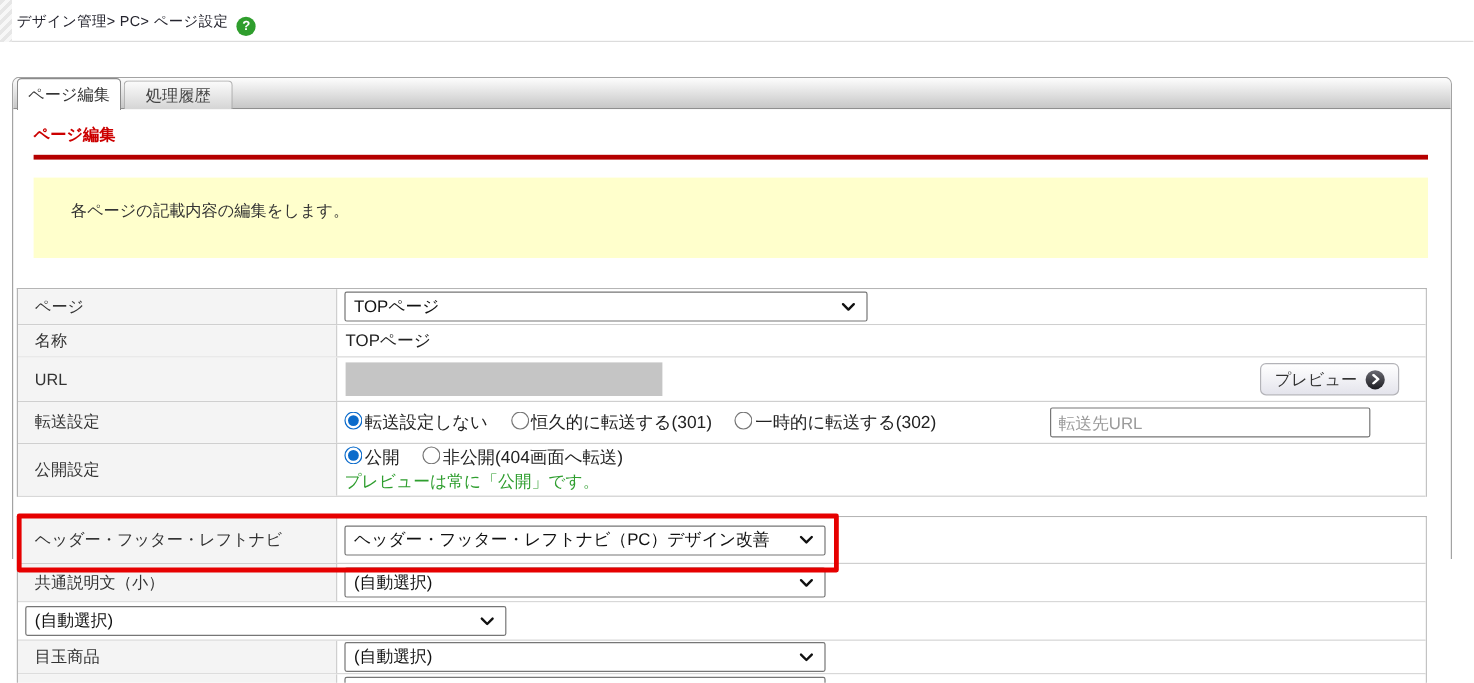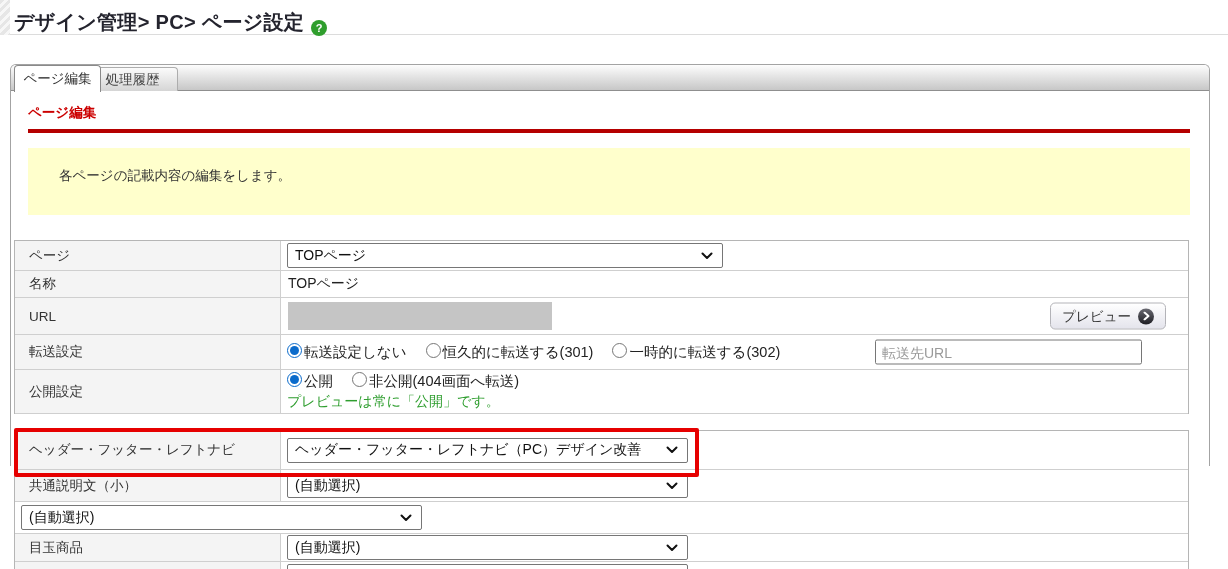--- a/index.html
+++ b/index.html
@@ -6,36 +6,36 @@
   html,body { width:1228px; height:569px; overflow:hidden; background:#fff;
               font-family:"Liberation Sans", sans-serif; }
   body { position:relative; }
 
   
   .hatch { position:absolute; left:0; top:0; width:10px; height:35px;
            background:repeating-linear-gradient(135deg,#e6e6e6 0 3px,#f7f7f7 3px 6px); }
 
   
   .page-header { height:35px; padding:9px 0 0 14px; border-bottom:1px solid #dcdcdc; }
-  .page-title { display:inline-block; font-size:20px; font-weight:bold; color:#24242e; letter-spacing:.3px; }
+  .page-title { display:inline-block; font-size:12px; font-weight:normal; color:#24242e; letter-spacing:.3px; }
   .help-icon { display:inline-block; width:16px; height:16px; margin-left:7px; vertical-align:-3px;
                border-radius:50%; background:#2f9e2d; color:#fff; font-size:11px; font-weight:bold;
                text-align:center; line-height:16px; }
   .help-icon::after { content:"?"; }
 
   
   .container { position:absolute; left:10px; top:64px; width:1200px; height:402px;
                border:1px solid #a3a3a3; border-bottom:none; border-radius:6px 6px 0 0; background:#fff; }
   .tabstrip { position:relative; height:26px; border-radius:5px 5px 0 0;
               background:linear-gradient(#fdfdfd,#c7c7c7); border-bottom:1px solid #8f8f8f; }
   .tab { position:absolute; display:flex; align-items:center; justify-content:center;
          font-size:13.5px; color:#333; border-radius:4px 4px 0 0; cursor:default; }
   .tab.active { left:3px; top:0; width:87px; height:27px; background:#fff;
                 border:1px solid #8a8a8a; border-bottom:none; z-index:2; }
-  .tab.inactive { left:76px; top:2px; width:91px; height:24px;
+  .tab.inactive { left:92px; top:2px; width:91px; height:24px;
                   background:linear-gradient(#fbfbfb,#d5d5d5);
                   border:1px solid #adadad; border-bottom:none; color:#444; }
 
   .section-title { margin:13px 0 0 17px; font-size:13.5px; font-weight:bold; color:#cc0000; }
   .section-underline { margin:7px 0 0 17px; width:1162px; height:4px; background:#b50000; }
 
   .notice { margin:15px 0 0 17px; width:1162px; height:67px; background:#ffffcc;
             padding:19px 17px 0 31px; font-size:13.5px; color:#333; }
 
   

